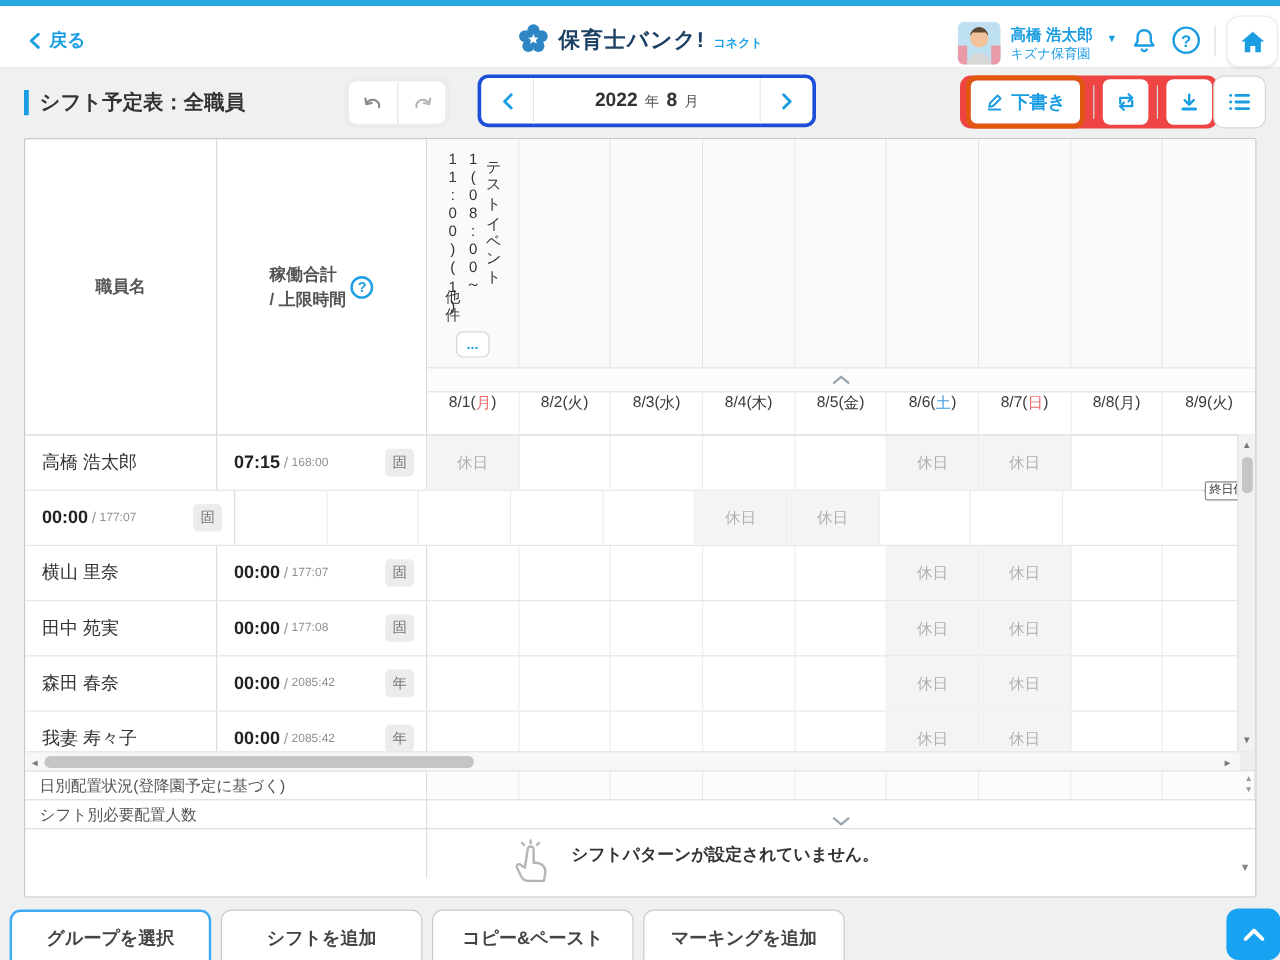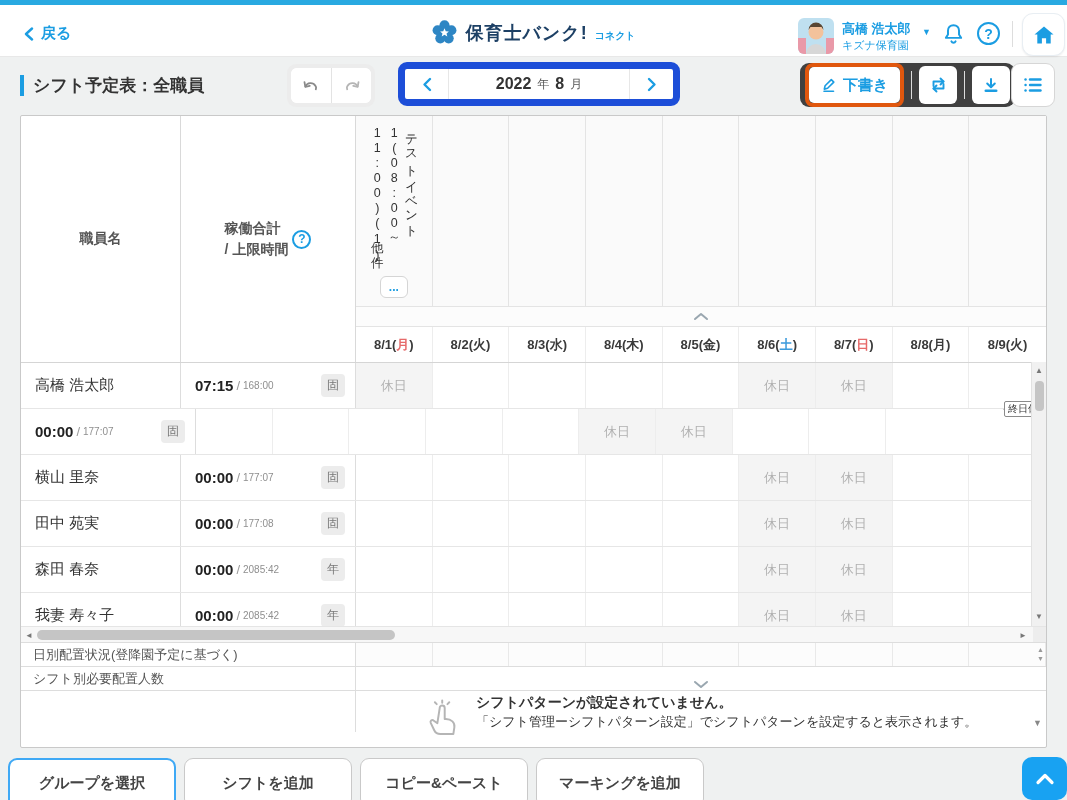--- a/index.html
+++ b/index.html
@@ -30,28 +30,28 @@
   .home-btn { left:1022px; top:8px; width:43px; height:43px; background:#fff; border:1px solid #e8eef3;
               border-radius:11px; box-shadow:0 1px 2px rgba(0,0,0,.07); display:flex; align-items:center; justify-content:center; }
 
   
   .page-title { left:20px; top:74px; display:flex; align-items:center; gap:9px; font-size:17px; font-weight:bold; color:#333; }
   .title-bar { width:4px; height:21px; background:#1b9de2; }
   .undo-group { left:287px; top:64px; height:43px; background:#ececec; border-radius:9px; padding:4px; display:flex; }
   .undo-inner { display:flex; background:#fff; border-radius:6px; overflow:hidden; }
   .undo-btn { width:40px; height:35px; background:#fff; border:none; display:flex; align-items:center; justify-content:center; cursor:pointer; }
   .undo-btn + .undo-btn { border-left:1px solid #e3e3e3; }
-  .datenav { left:398px; top:62px; width:282px; height:44px; background:#fff; border:7px solid #1d4ed8; border-radius:9px; display:flex; }
+  .datenav { left:398px; top:62px; width:282px; height:44px; background:#fff; border:3px solid #1d4ed8; border-radius:9px; display:flex; }
   .datenav-btn { width:44px; display:flex; align-items:center; justify-content:center; cursor:pointer; background:transparent; border:none; }
   .datenav-prev { border-right:1px solid #e7e7e7; }
   .datenav-next { border-left:1px solid #e7e7e7; }
   .datenav-label { flex:1; display:flex; align-items:center; justify-content:center; gap:6px; }
   .dn-num { font-size:16px; font-weight:bold; color:#333; }
   .dn-unit { font-size:12px; color:#555; }
-  .actions-group { left:800px; top:63px; height:44px; background:#404040; border-radius:9px; padding:3px 5px; display:flex; align-items:center; gap:7px; }
+  .actions-group { left:800px; top:63px; height:44px; background:#ef4444; border-radius:9px; padding:3px 5px; display:flex; align-items:center; gap:7px; }
   .draft-highlight { border:4px solid #e0570e; border-radius:8px; }
   .draft-btn { height:36px; padding:0 12px; background:#fff; border:none; border-radius:5px; display:flex; align-items:center; gap:6px;
                color:#1b9de2; font-size:15px; font-weight:bold; cursor:pointer; }
   .act-divider { width:1px; height:28px; background:#dcdcdc; }
   .sq-btn { width:38px; height:38px; background:#fff; border:none; border-radius:6px; display:flex; align-items:center; justify-content:center; cursor:pointer; }
   .list-btn { left:1011px; top:63px; width:44px; height:44px; background:#fff; border:1px solid #d6d6d6; border-radius:9px;
               display:flex; align-items:center; justify-content:center; cursor:pointer; }
 
   
   .sheet { left:20px; top:115px; width:1027px; height:633px; background:#fff; border:1px solid #c9c9c9; border-radius:2px; }
@@ -67,22 +67,22 @@
   .event-cell:last-child { border-right:none; }
   .event-label { position:absolute; left:50%; top:10px; transform:translateX(-50%);
                  writing-mode:vertical-rl; text-orientation:upright; letter-spacing:1px;
                  font-size:12.5px; color:#333; height:150px; line-height:17px; }
   .more-btn { position:absolute; left:50%; bottom:8px; transform:translateX(-50%);
               width:28px; height:22px; background:#fff; border:1px solid #d5d5d5; border-radius:6px;
               color:#1b9de2; font-size:12px; font-weight:bold; line-height:10px; cursor:pointer; }
   .collapse-strip { left:335px; top:190px; width:690px; height:20px; background:#fcfcfc;
                     border-top:1px solid #e4e4e4; display:flex; align-items:center; justify-content:center; cursor:pointer; }
   .date-strip { left:335px; top:210px; width:690px; height:36px; display:flex; border-top:1px solid #e4e4e4; }
-  .date-cell { flex:0 0 76.66px; border-right:1px solid #ededed; display:flex; align-items:center; justify-content:center;
-               font-size:13px; font-weight:bold; color:#3a3a3a; }
+  .date-cell { flex:0 0 76.66px; border-right:1px solid #ededed; display:flex; align-items:flex-start; justify-content:center;
+               font-size:13px; font-weight:normal; color:#3a3a3a; }
   .date-cell:last-child { border-right:none; }
   .dow.sun, .dow.red { color:#e66a6a; }
   .dow.sat { color:#3d9bdc; }
 
   .grid-viewport { left:0; top:246px; width:1025px; height:264px; overflow:hidden; border-top:1px solid #d5d5d5; }
   .staff-row { display:flex; height:46px; border-bottom:1px solid #e6e6e6; }
   .cell-name { flex:0 0 160px; border-right:1px solid #ddd; display:flex; align-items:center; padding-left:14px; font-size:15px; color:#333; }
   .cell-hours { flex:0 0 175px; border-right:1px solid #ddd; display:flex; align-items:center; padding:0 10px 0 14px; }
   .hours-worked { font-size:15px; font-weight:bold; color:#222; }
   .hours-sep { font-size:13px; color:#999; margin:0 3px; }
@@ -544,21 +544,20 @@
     <div class="msg-left"></div>
     <div class="msg-body">
       <span class="msg-hand">
         <svg width="34" height="40" viewBox="0 0 26 30" fill="none" stroke="#b5b5b5" stroke-width="1.5" stroke-linecap="round" stroke-linejoin="round">
           <path d="M10.5 6.5 a1.9 1.9 0 0 1 3.8 0 V15 h.9 c4.2 0 7 2.7 6.5 6.2 l-.8 5.3 H11 c-2.1 0-3.8-1-4.7-2.9 L3.6 18 c-.6-1.4.9-2.7 2.1-1.9 l3 2.1 Z" fill="#ffffff"></path>
           <path d="M8.2 3.6 L6.8 2.2 M12.4 2.6 V.8 M16.4 3.6 l1.4-1.4"></path>
         </svg>
       </span>
       <div class="msg-text">
         <div class="msg-line1">シフトパターンが設定されていません。</div>
-        <div class="msg-line2">「シフト管理ーシフトパターン設定」でシフトパターンを設定すると表示されます。</div>
       </div>
       <span class="msg-down">▼</span>
     </div>
   </div>
 </div>
 
 <div class="abs tabs" id="tabs">
     <button class="tab active">グループを選択</button>
     <button class="tab">シフトを追加</button>
     <button class="tab">コピー&amp;ペースト</button>

